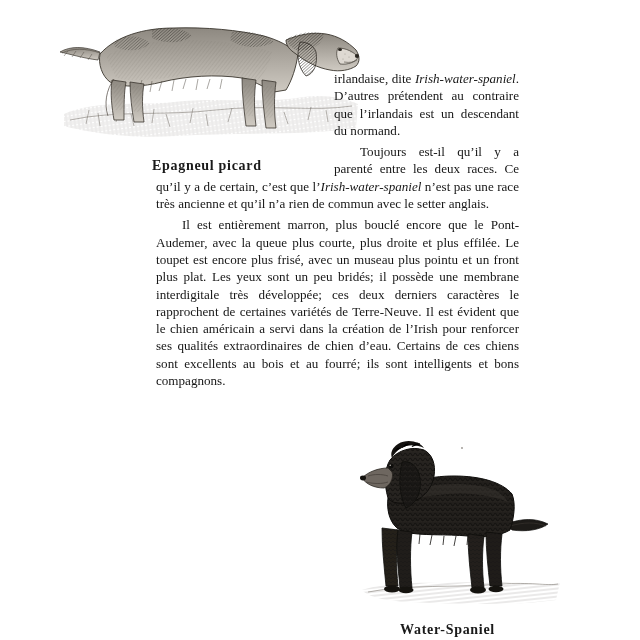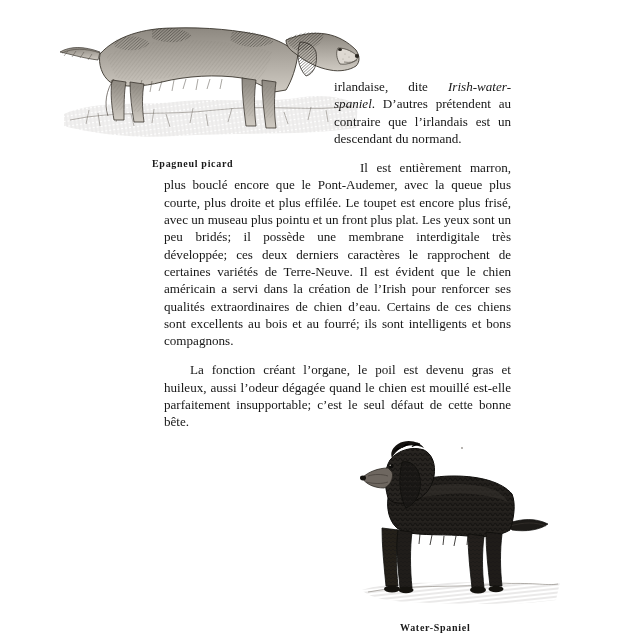--- a/index.html
+++ b/index.html
@@ -32,37 +32,37 @@
     width: 250px;
     height: 186px;
   }
   .plate svg { display: block; width: 100%; height: 100%; }
 
   
   .caption {
     position: absolute;
     font-family: "Liberation Serif", "DejaVu Serif", serif;
     font-weight: bold;
-    font-size: 10px;
+    font-size: 14px;
     letter-spacing: 0.7px;
     color: #1a1a1a;
     white-space: nowrap;
   }
   #caption-top { left: 152px; top: 158px; }
   #caption-bottom { left: 400px; top: 622px; }
 
   
   #textblock {
     position: absolute;
     left: 152px;
     top: 66px;
     width: 371px;
   }
   p {
-    margin: 12px;
+    margin: 4px;
     text-align: justify;
     text-justify: inter-word;
     font-size: 13.1px;
     line-height: 17.3px;
     hyphens: manual;
   }
   p.indent { text-indent: 26px; }
 
   
   #float-top-art {
@@ -312,22 +312,22 @@
   </div>
 
   <div class="caption" id="caption-bottom">Water-Spaniel</div>
 
   <div id="textblock">
 
     <div id="float-top-art"></div>
 
     <p><span>irlandaise, dite </span><i>Irish-water-spaniel</i><span>. D’autres prétendent au contraire que l’irlandais est un descendant du normand.</span></p>
 
+    <p class="indent"><span>Toujours est-il qu’il y a parenté entre les deux races. Ce qu’il y a de certain, c’est que l’</span><i>Irish-water-spaniel</i><span> n’est pas une race très ancienne et qu’il n’a rien de commun avec le setter anglais.</span></p>
 
     <p class="indent">Il est entièrement marron, plus bouclé encore que le Pont-Audemer, avec la queue plus courte, plus droite et plus effilée. Le toupet est encore plus frisé, avec un museau plus pointu et un front plus plat. Les yeux sont un peu bridés; il possède une membrane interdigitale très développée; ces deux derniers caractères le rapprochent de certaines variétés de Terre-Neuve. Il est évident que le chien américain a servi dans la création de l’Irish pour renforcer ses qualités extraordinaires de chien d’eau. Certains de ces chiens sont excellents au bois et au fourré; ils sont intelligents et bons compagnons.</p>
 
-    <p class="indent">La fonction créant l’organe, le poil est devenu gras et huileux, aussi l’odeur dégagée quand le chien est mouillé est-elle parfaitement insupportable; c’est le seul défaut de cette bonne bête.</p>
 
     <div id="float-bottom-art"></div>
 
   </div>
 
 </div>
 
 </body></html>

